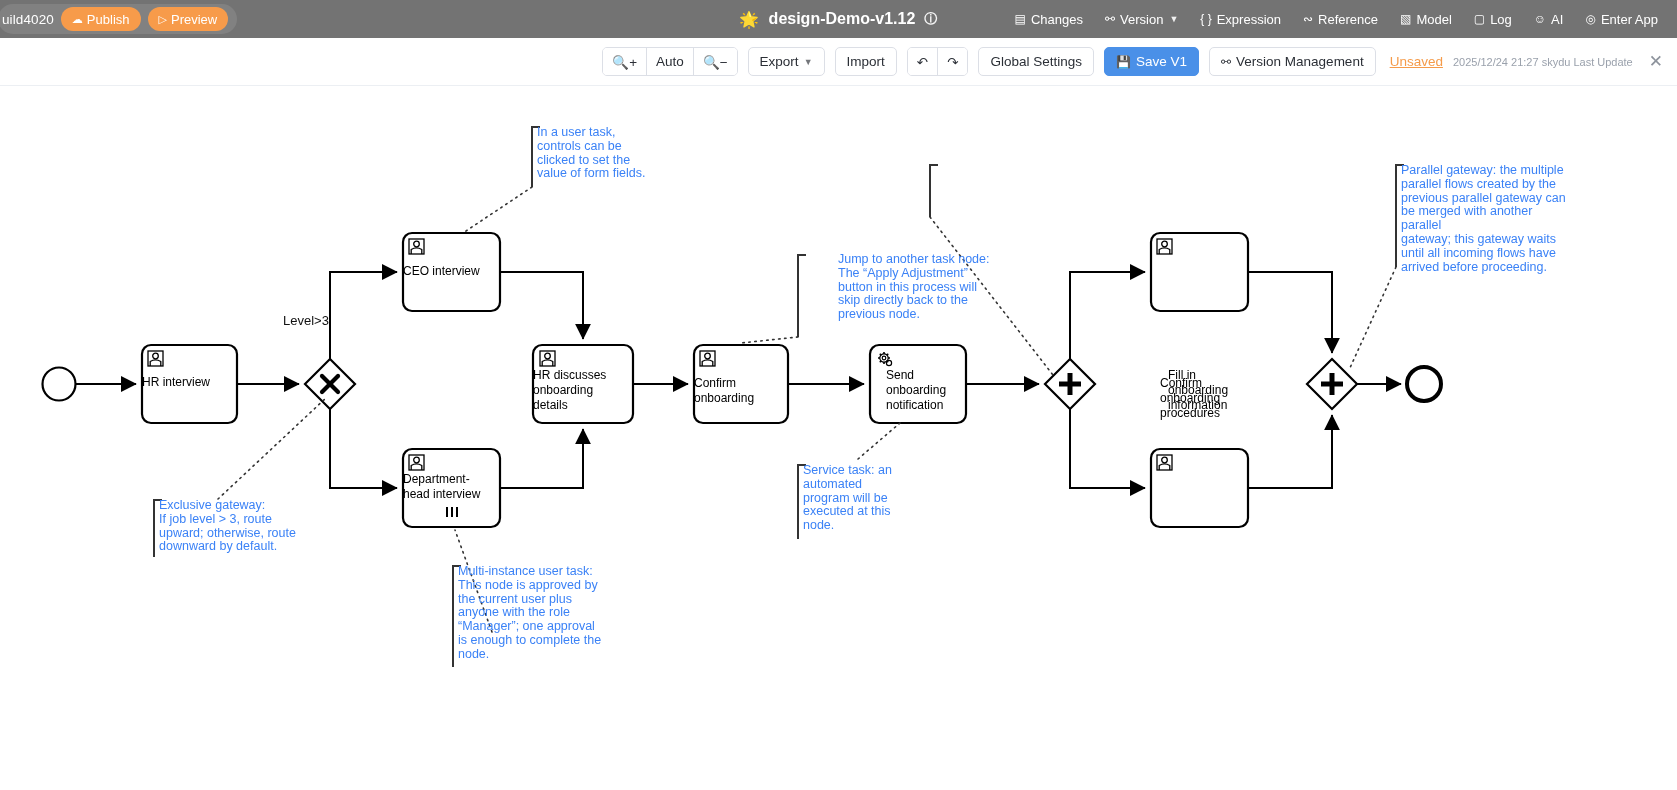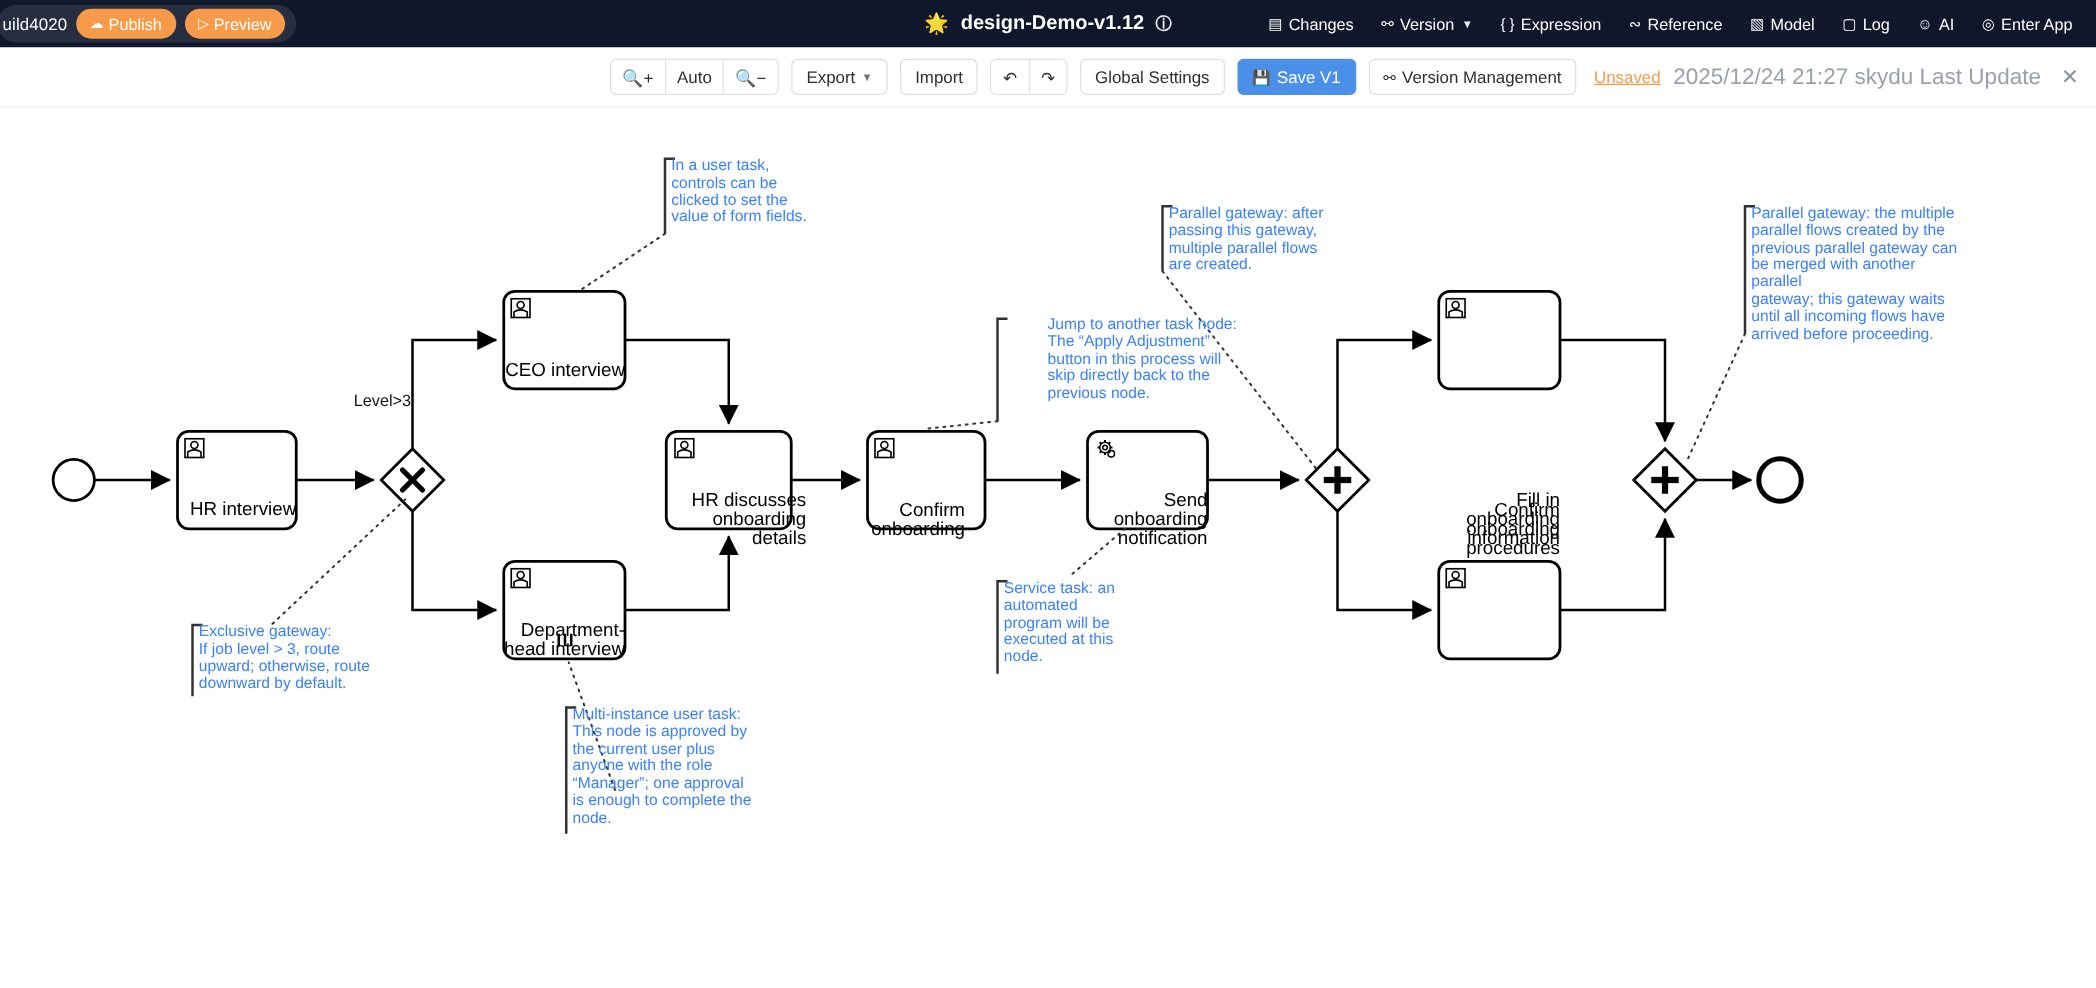--- a/index.html
+++ b/index.html
@@ -8,21 +8,21 @@
     width: 1677px; height: 790px;
     overflow: hidden;
     background: #ffffff;
     font-family: "Liberation Sans", sans-serif;
   }
 
   
   #top-header {
     position: absolute; left: 0; top: 0;
     width: 1677px; height: 38px;
-    background: #0f172a;
+    background: #737373;
     display: flex; align-items: center;
     color: #ffffff;
     font-size: 13.5px;
     white-space: nowrap;
   }
   #header-left {
     display: flex; align-items: center; gap: 7px;
     padding-left: 0px; margin-left: -2px;
     background: rgba(255,255,255,0.10);
     border-radius: 18px;
@@ -92,37 +92,37 @@
     height: 29px; padding: 12px 11px;
     border: 1px solid #dcdfe6; border-radius: 5px;
     background: #ffffff; cursor: pointer; font-size: 13.5px; color: #2b2f36;
   }
   .tb-btn.primary {
     background: #4a90e8; border-color: #4a90e8; color: #fff;
   }
   .tb-btn .caret { font-size: 9px; opacity: .65; }
   .tb-btn .ic { font-size: 12px; }
   .tb-status-unsaved { color: #f59b4a; font-size: 13.5px; padding-left: 4px; text-decoration: underline; }
-  .tb-status-time { color: #9aa1ac; font-size: 18px; }
+  .tb-status-time { color: #9aa1ac; font-size: 11px; }
   .tb-close { color: #8d939c; font-size: 17px; cursor: pointer; padding-left: 6px; }
 
   
   #canvas {
     position: absolute; left: 0; top: 87px;
     width: 1677px; height: 703px;
     background: #ffffff;
     overflow: hidden;
   }
   #canvas svg { position: absolute; left: 0; top: 0; }
 
   .node-label {
     position: absolute;
     font-family: "Liberation Sans", sans-serif;
-    font-size: 15px; color: #000; line-height: 15px;
-    text-align: right; white-space: pre-line; margin-top: 25px;
+    font-size: 12px; color: #000; line-height: 15px;
+    text-align: left; white-space: pre-line;
   }
   .anno {
     position: absolute;
     font-family: "Liberation Sans", sans-serif;
     font-size: 12.5px; color: #3b82f6; line-height: 13.8px;
     white-space: pre-line;
   }
   .edge-label {
     position: absolute;
     font-family: "Liberation Sans", sans-serif;
@@ -414,24 +414,20 @@
 onboarding
 procedures</div>
 
   <div class="edge-label" style="left:283px; top:226px;">Level&gt;3</div>
 
   <div class="anno" style="left:537px; top:39px; width:120px;">In a user task,
 controls can be
 clicked to set the
 value of form fields.</div>
 
-  <div class="anno" style="left:935px; top:77px; width:130px;">Parallel gateway: after
-passing this gateway,
-multiple parallel flows
-are created.</div>
 
   <div class="anno" style="left:1401px; top:77px; width:175px;">Parallel gateway: the multiple
 parallel flows created by the
 previous parallel gateway can
 be merged with another parallel
 gateway; this gateway waits
 until all incoming flows have
 arrived before proceeding.</div>
 
   <div class="anno" style="left:803px; top:166px; width:160px;margin-left:35px;">Jump to another task node:

